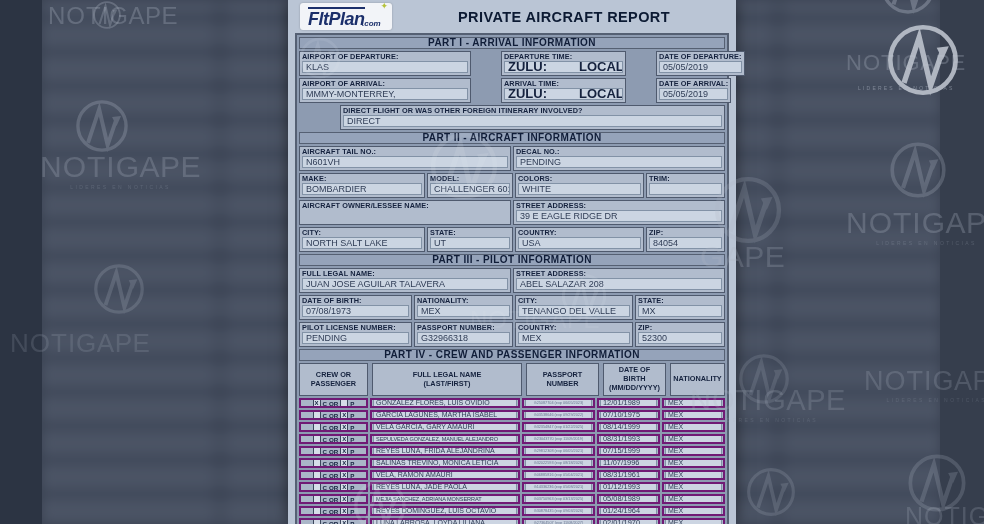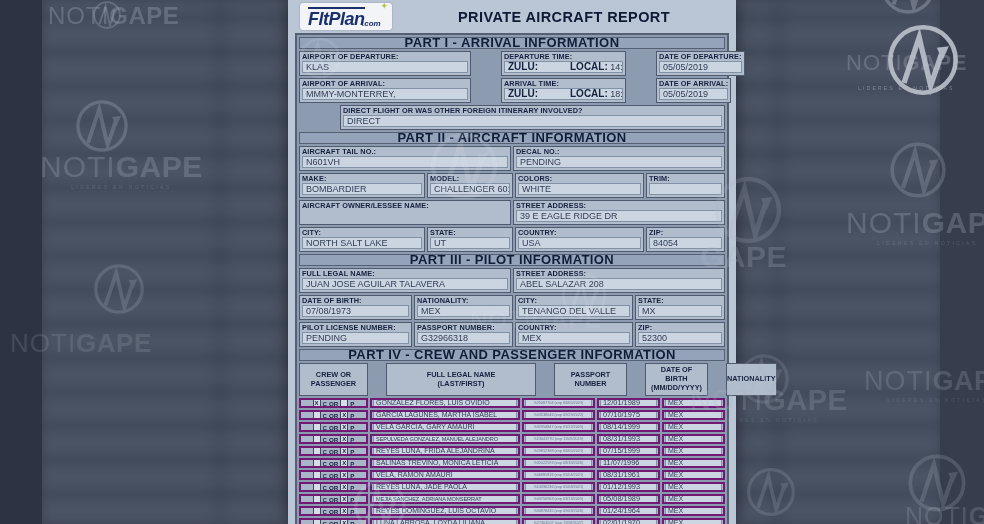--- a/index.html
+++ b/index.html
@@ -11,54 +11,54 @@
   .bg-doc{position:absolute;left:42px;top:0;width:898px;height:524px;
     background:
       repeating-linear-gradient(0deg, rgba(196,206,222,.14) 0 26px, rgba(15,22,38,.14) 26px 34px),
       repeating-linear-gradient(90deg, rgba(196,206,222,.05) 0 170px, rgba(15,22,38,.10) 170px 186px),
       #414a5c;
     filter:blur(6px);opacity:.55;}
   
   .wm-layer{position:absolute;inset:0;pointer-events:none;}
   .wm{position:absolute;color:#aeb6c4;white-space:nowrap;line-height:1;}
   .wm-thin{font-weight:300;letter-spacing:1px;}
-  .wm-bold{font-weight:bold;letter-spacing:0.5px;}
+  .wm-bold{font-weight:normal;letter-spacing:0.5px;}
   .wm-tag{font-size:5px;letter-spacing:2.4px;margin-top:3px;text-align:center;opacity:.85;}
   .wm-logo{position:absolute;}
   
   .page{position:absolute;left:288px;top:0;width:448px;height:524px;background:#bac5d5;
         box-shadow:0 0 14px rgba(0,0,0,.5);color:#16233f;}
   .page-header{position:relative;height:33px;}
   .logo-box{position:absolute;left:12px;top:3px;width:92px;height:27px;background:#f2f4f8;
             border-radius:3px;box-shadow:0 0 2px rgba(0,0,0,.25);}
   .logo-main{position:absolute;left:8px;top:4px;font-style:italic;font-weight:bold;
              font-size:18px;color:#1b2f6b;border-top:2px solid #1b2f6b;padding-top:0px;letter-spacing:-0.5px;}
   .logo-com{position:absolute;left:62px;top:16px;font-style:italic;font-weight:bold;font-size:8px;color:#1b2f6b;}
   .logo-star{position:absolute;right:4px;top:-2px;color:#b5c23a;font-size:9px;}
   .report-title{position:absolute;left:110px;right:6px;top:9px;text-align:center;
                 font-size:14.5px;font-weight:bold;color:#0c1a33;letter-spacing:.4px;}
   .form-frame{margin:0 7px;border:2px solid #556073;background:#8d9bb1;
               display:flex;flex-direction:column;gap:2px;padding:2px;}
   .part-bar{background:#95a3ba;border:1px solid #556073;height:10px;line-height:10px;
-            text-align:center;font-size:13px;font-weight:bold;color:#101d38;letter-spacing:.4px;}
+            text-align:center;font-size:10px;font-weight:bold;color:#101d38;letter-spacing:.4px;}
   .frow{display:grid;gap:2px;}
   .cols-1{grid-template-columns:1fr;padding-left:41px;}
   .cols-2a{grid-template-columns:212px 1fr;}
   .cols-3{grid-template-columns:172px 125px 1fr;gap:30px;}
   .cols-4a{grid-template-columns:126px 86px 129px 1fr;}
   .cols-4b{grid-template-columns:113px 99px 118px 1fr;}
   .field{border:1px solid #4f5a6e;background:#b1bccd;padding:1px 2px 2px;}
   .lab{font-size:7.3px;font-weight:bold;color:#15223e;letter-spacing:.1px;line-height:8px;
        white-space:nowrap;overflow:hidden;}
   .val{background:#cbd5e2;border:1px solid #8292a6;height:10px;font-size:9px;line-height:10px;
        color:#2f3c55;padding:0 3px;white-space:nowrap;overflow:hidden;}
-  .minilab{font-weight:bold;font-size:10px;color:#15223e;}
+  .minilab{font-weight:bold;font-size:13px;color:#15223e;}
   .gap34{display:inline-block;width:32px;}
   
-  .crew-head{display:grid;grid-template-columns:69px 150px 73px 63px 1fr;gap:18px;}
+  .crew-head{display:grid;grid-template-columns:69px 150px 73px 63px 1fr;gap:4px;}
   .crew-head .hc{border:1px solid #4f5a6e;background:#b1bccd;height:31px;display:flex;
        align-items:center;justify-content:center;text-align:center;font-size:7.3px;font-weight:bold;
        color:#15223e;white-space:pre-line;line-height:1.2;}
   .crew-body{display:flex;flex-direction:column;gap:2px;}
   .crew-row{display:grid;grid-template-columns:69px 150px 73px 63px 1fr;gap:2px;height:10px;}
   .cell{border:2px solid #701a75;background:#aab6c8;display:flex;align-items:center;overflow:hidden;}
   .cell .val2{flex:1;margin:1px;background:#ccd5e2;border:1px solid #8292a6;height:6px;
        font-size:7px;line-height:6px;display:flex;align-items:center;padding:0 2px;color:#2f3c55;
        white-space:nowrap;overflow:hidden;}
   .c-crew{justify-content:center;gap:2px;padding:0 1px;}

